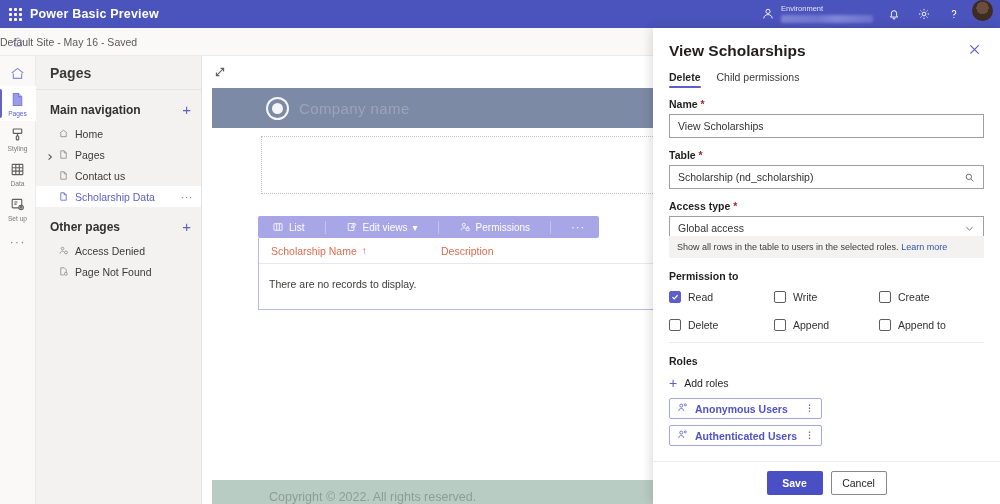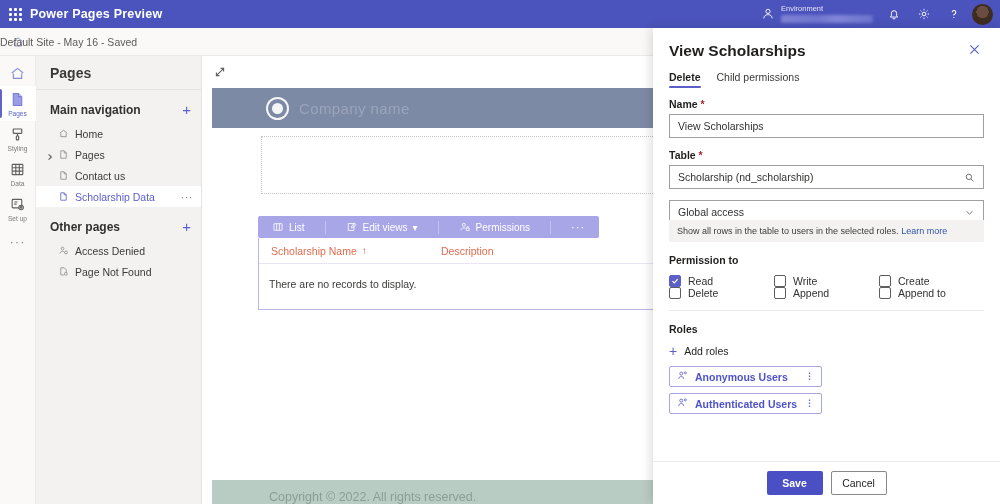--- a/index.html
+++ b/index.html
@@ -15,21 +15,21 @@
   .topbar {
     position: absolute; top: 0; left: 0; width: 1000px; height: 28px;
     background: #4b53bc; display: flex; align-items: center;
     color: #fff;
   }
   .waffle { width: 30px; display: flex; justify-content: center; }
   .waffle-grid { display: grid; grid-template-columns: repeat(3,3px);
     grid-template-rows: repeat(3,3px); gap: 2px; }
   .waffle-grid i { display: block; width: 3px; height: 3px; background: #fff; border-radius: 1px; }
   .brand { font-size: 12.5px; font-weight: bold; letter-spacing: .2px; }
-  .topbar-right { margin-left: auto; display: flex; align-items: center; height: 28px; }
+  .topbar-right { margin-left: auto; display: flex; height: 28px; }
   .env-pill { display: flex; align-items: center; gap: 6px; padding-right: 6px; }
   .env-icon { width: 14px; height: 14px; opacity: .95; }
   .env-text { line-height: 1.05; }
   .env-label { font-size: 7.5px; color: #e3e4f5; display: block; }
   .env-name {
     display: block; width: 92px; height: 8px; margin-top: 2px; border-radius: 2px;
     background: linear-gradient(90deg,#7e84d4 0%, #6f76cf 40%, #8187d8 60%, #6b72cd 100%);
     filter: blur(1.6px);
   }
   .ticon { width: 30px; height: 28px; display: flex; align-items: center; justify-content: center; }
@@ -207,21 +207,21 @@
     font-size: 10.5px; color: #323130;
   }
   .inp .ipick { margin-left: auto; color: #605e5c; display: flex; }
   .inp .ipick svg { width: 11px; height: 11px; }
   .hint {
     background: #f3f2f1; padding: 6px 8px; font-size: 9px; color: #3b3a39;
     margin-top: -4px;
   }
   .hint a { color: #3255a8; }
   .sect-title { font-size: 10.5px; font-weight: bold; color: #201f1e; margin: 12px 0 9px; }
-  .perm-grid { display: grid; grid-template-columns: 1fr 1fr 1fr; row-gap: 0; }
+  .perm-grid { display: grid; grid-template-columns: 1fr 1fr 1fr; row-gap: 16px; }
   .cb { display: flex; align-items: center; gap: 7px; font-size: 10.5px; color: #323130; }
   .box {
     width: 12px; height: 12px; border: 1px solid #605e5c; background: #fff;
     border-radius: 2px; flex: none;
   }
   .box.checked {
     background: #5b5fc7; border-color: #5b5fc7;
     display: flex; align-items: center; justify-content: center;
   }
   .box.checked svg { width: 8px; height: 8px; color: #fff; }
@@ -256,21 +256,21 @@
           <i></i>
           <i></i>
           <i></i>
           <i></i>
           <i></i>
           <i></i>
           <i></i>
           <i></i>
         </div>
     </div>
-    <div class="brand">Power Pages Preview</div>
+    <div class="brand">Power Basic Preview</div>
     <div class="topbar-right">
       <div class="env-pill">
         <span class="env-icon">
           <svg viewBox="0 0 16 16" fill="none" stroke="#fff" stroke-width="1.1">
             <circle cx="8" cy="5" r="2.4"></circle>
               <path d="M3.2 13c0-2.7 2.2-4.3 4.8-4.3S12.8 10.3 12.8 13"></path>
           </svg>
         </span>
         <span class="env-text">
           <span class="env-label">Environment</span>
@@ -546,20 +546,24 @@
           <span class="ipick">
             <svg viewBox="0 0 14 14" fill="none" stroke="#605e5c" stroke-width="1.1">
                 <circle cx="6.2" cy="6.2" r="3.4"></circle>
                 <path d="M8.8 8.8 12 12"></path>
               </svg>
           </span>
         </div>
       </div>
 
       <div class="field">
+        <label class="flabel">
+          <span>Access type</span>
+          <span class="req">*</span>
+        </label>
         <div class="inp">
           <span>Global access</span>
           <span class="ipick">
             <svg viewBox="0 0 14 14" fill="none" stroke="#605e5c" stroke-width="1.1">
                 <path d="M3.2 5.4 7 9.1l3.8-3.7"></path>
               </svg>
           </span>
         </div>
         <div class="hint">
           <span>Show all rows in the table to users in the selected roles.</span>

